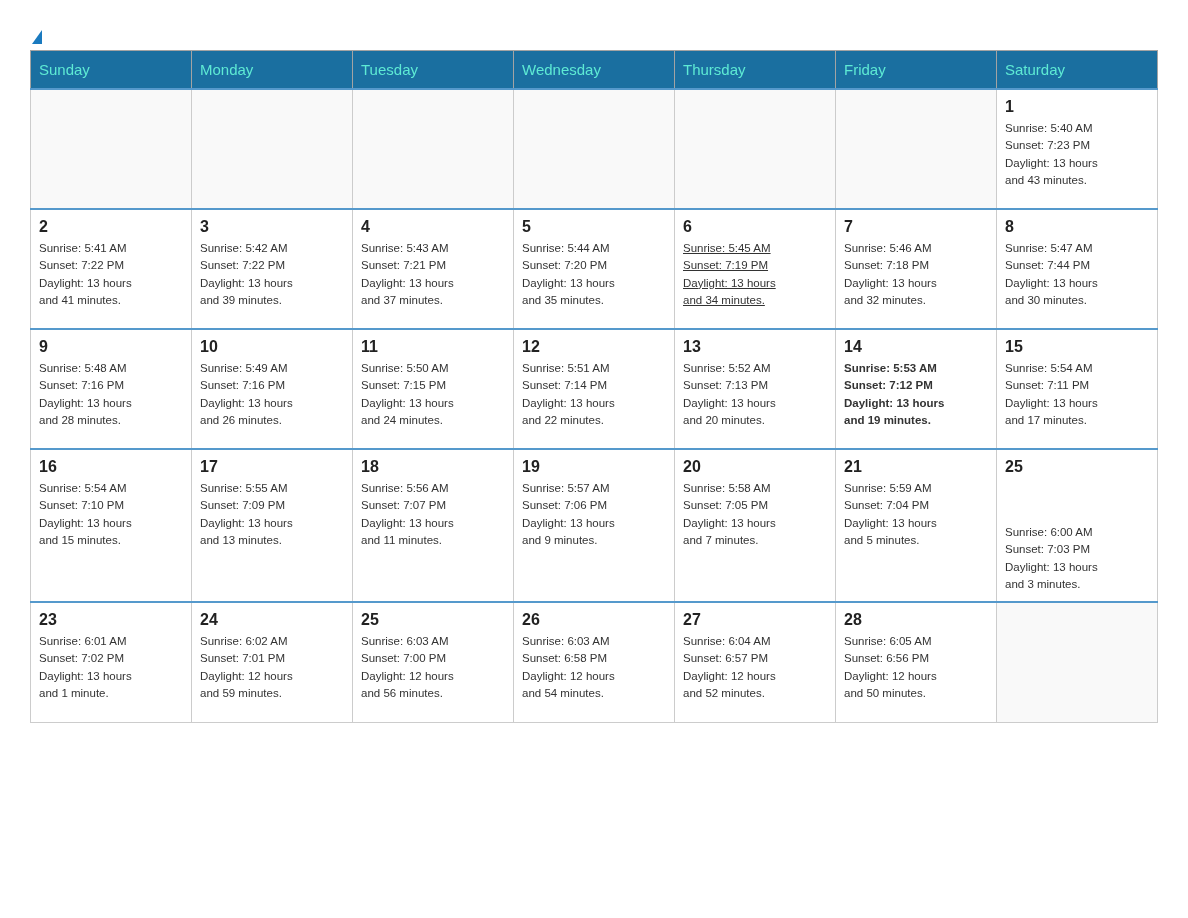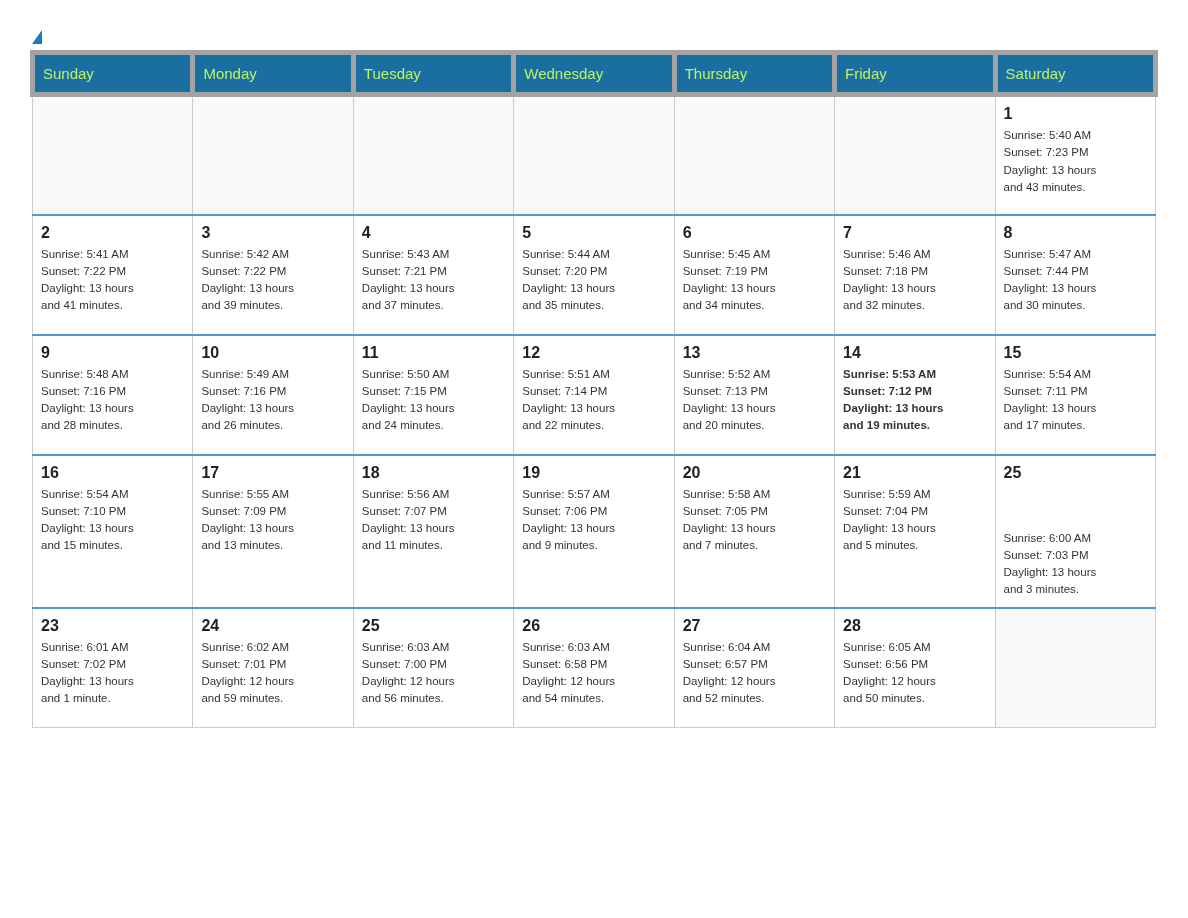--- a/index.html
+++ b/index.html
@@ -57,26 +57,26 @@
       color: #555;
       margin-top: 4px;
     }
     .calendar {
       width: 100%;
       border-collapse: collapse;
       margin-top: 8px;
     }
     .calendar thead th {
       background-color: #1a6fa0;
-      color: #bef264;
+      color: #5eead4;
       font-size: 15px;
       font-weight: normal;
       padding: 10px 8px;
       text-align: left;
-      border: 5px solid #a3a3a3;
+      border: 1px solid #a3a3a3;
     }
     .calendar tbody td {
       border: 1px solid #ccc;
       vertical-align: top;
       padding: 8px 8px 8px 8px;
       width: calc(100% / 7);
       min-height: 120px;
       height: 120px;
     }
     .day-num {
@@ -167,21 +167,21 @@
         </td>
         <td>
           <span class="day-num">5</span>
           <div class="day-info" style="white-space: pre-line;">Sunrise: 5:44 AM
 Sunset: 7:20 PM
 Daylight: 13 hours
 and 35 minutes.</div>
         </td>
         <td>
           <span class="day-num">6</span>
-          <div class="day-info" style="white-space: pre-line;">Sunrise: 5:45 AM
+          <div class="day-info" style="white-space: pre-line; text-decoration: underline;">Sunrise: 5:45 AM
 Sunset: 7:19 PM
 Daylight: 13 hours
 and 34 minutes.</div>
         </td>
         <td>
           <span class="day-num">7</span>
           <div class="day-info" style="white-space: pre-line;">Sunrise: 5:46 AM
 Sunset: 7:18 PM
 Daylight: 13 hours
 and 32 minutes.</div>

